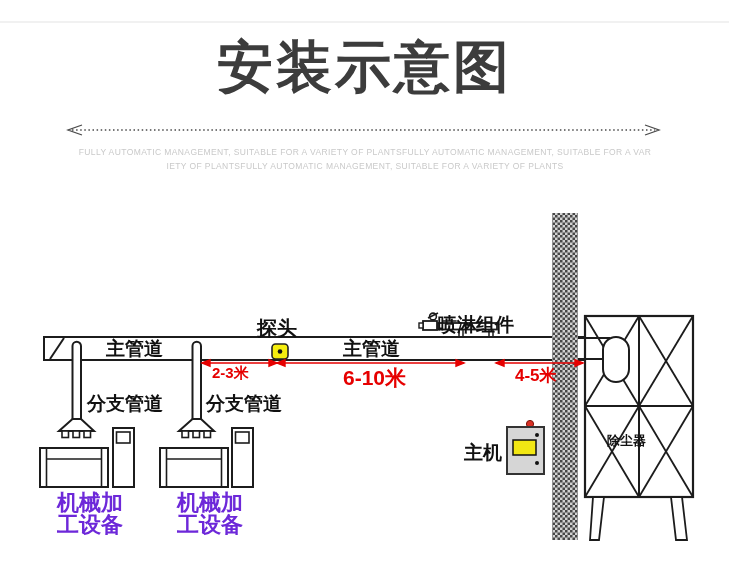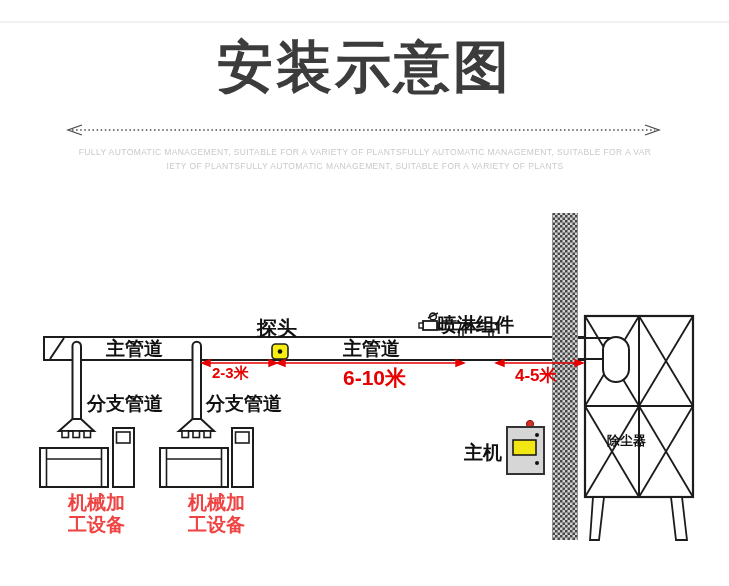--- a/index.html
+++ b/index.html
@@ -14,21 +14,21 @@
   }
   .tagline{left:40px;top:0;width:650px;text-align:center;
     font-size:8.5px;color:#c9c9c9;letter-spacing:.4px;white-space:nowrap;}
   .tag1{top:147px;}
   .tag2{top:161px;}
   .dg-title{left:42px;top:252px;width:330px;font-size:21px;font-weight:700;line-height:27px;color:#111;}
   .dg-title .l2{text-align:center;}
   .lbl{font-weight:700;color:#111;white-space:nowrap;}
   .red{color:#e60000;font-weight:700;white-space:nowrap;}
   svg{position:absolute;left:0;top:0;}
-  .mach-lbl{font-size:19px;font-weight:700;line-height:22px;text-align:right;color:#ef4444;}
+  .mach-lbl{font-size:22px;font-weight:700;line-height:22px;text-align:center;color:#6d28d9;}
 </style>
 </head>
 <body>
 
 <div id="stage">
 
   <svg width="729" height="586" viewBox="0 0 729 586">
     <defs>
       <pattern id="wallpat" width="5" height="5" patternUnits="userSpaceOnUse">
         <rect x="0" y="0" width="5" height="5" fill="#d2d2d2"></rect>

